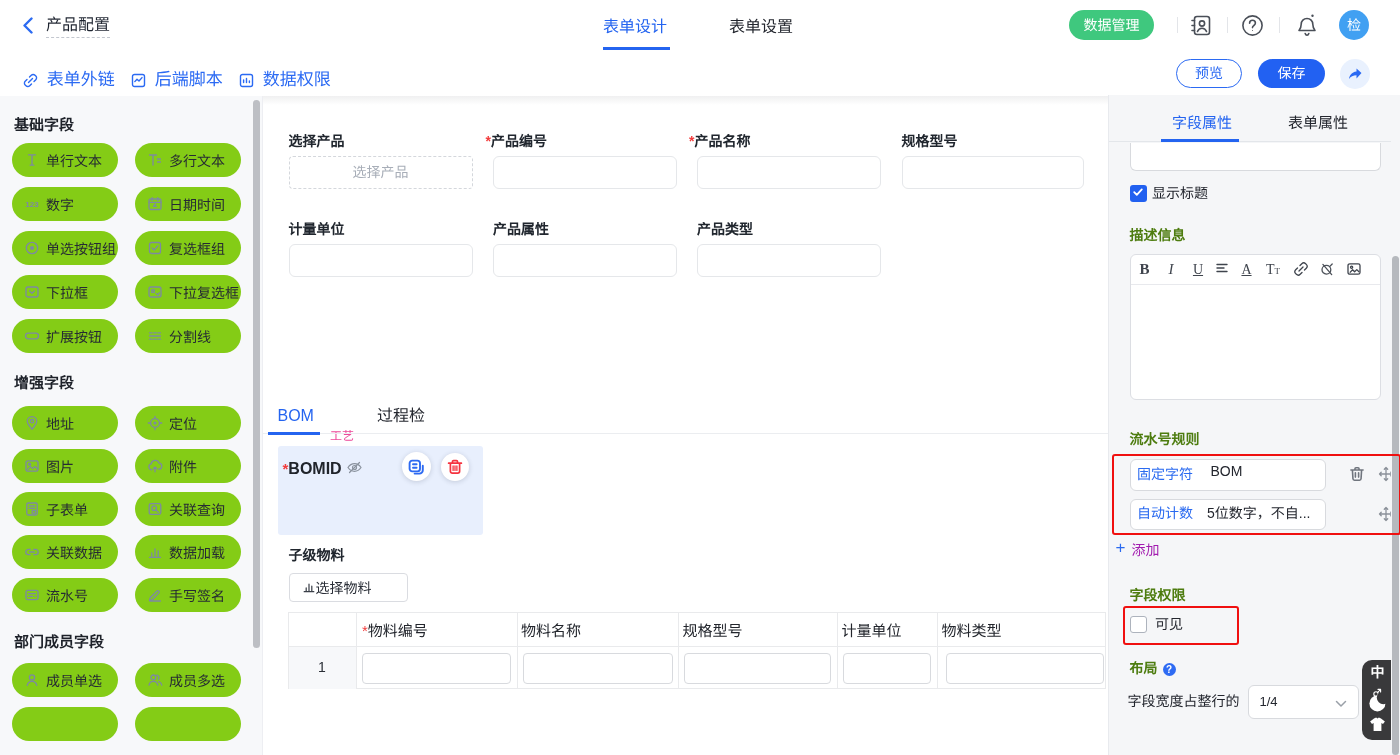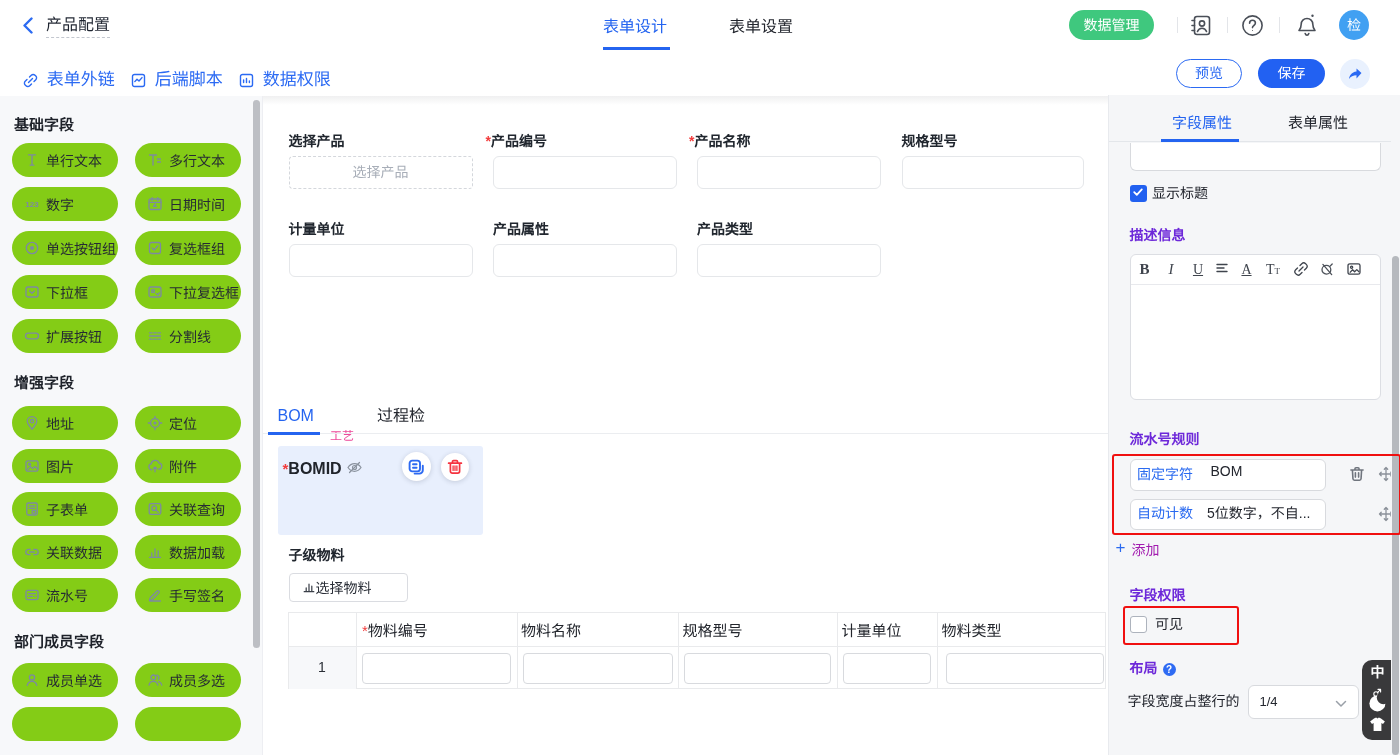--- a/index.html
+++ b/index.html
@@ -32,21 +32,21 @@
 #side-foot svg{margin-right:5px;}
 
 #canvas{position:absolute;left:263px;top:96px;width:845px;height:659px;background:#fff;overflow:hidden;}
 #canvas .shadow-top{position:absolute;left:0;top:0;width:845px;height:9px;background:linear-gradient(to bottom,rgba(35,40,50,.07),rgba(35,40,50,0));}
 .flabel{position:absolute;font-size:14px;font-weight:bold;color:#20262e;white-space:nowrap;}
 .star{color:#f23c3c;font-weight:bold;}
 .finput{position:absolute;width:184px;height:33px;border:1px solid #e5e7ea;border-radius:6px;background:#fff;}
 
 #panel{position:absolute;left:1108px;top:95px;width:292px;height:660px;background:#f5f6f8;border-left:1px solid #e8eaee;}
 .ptab{position:absolute;top:16px;font-size:15px;color:#23262e;}
-.plabel{position:absolute;font-size:14px;font-weight:bold;color:#6d28d9;white-space:nowrap;text-align:center;}
+.plabel{position:absolute;font-size:14px;font-weight:bold;color:#4d7c0f;white-space:nowrap;text-align:center;}
 .ptext{font-size:14px;color:#23262e;}
 
 #pg-track{position:absolute;left:1391px;top:95px;width:9px;height:660px;background:#f5f6f8;}
 #pg-thumb{position:absolute;left:1392px;top:256px;width:7px;height:499px;background:#b6b9be;border-radius:4px;}
 </style>
 </head>
 <body>
 <div id="header">
   <svg class="abs" style="left:22px;top:17px" width="12" height="17" viewBox="0 0 12 17">
       <path d="M9.5 1.5 L2.5 8.5 L9.5 15.5" fill="none" stroke="#2c6bf2" stroke-width="2.4" stroke-linecap="round" stroke-linejoin="round"></path>

